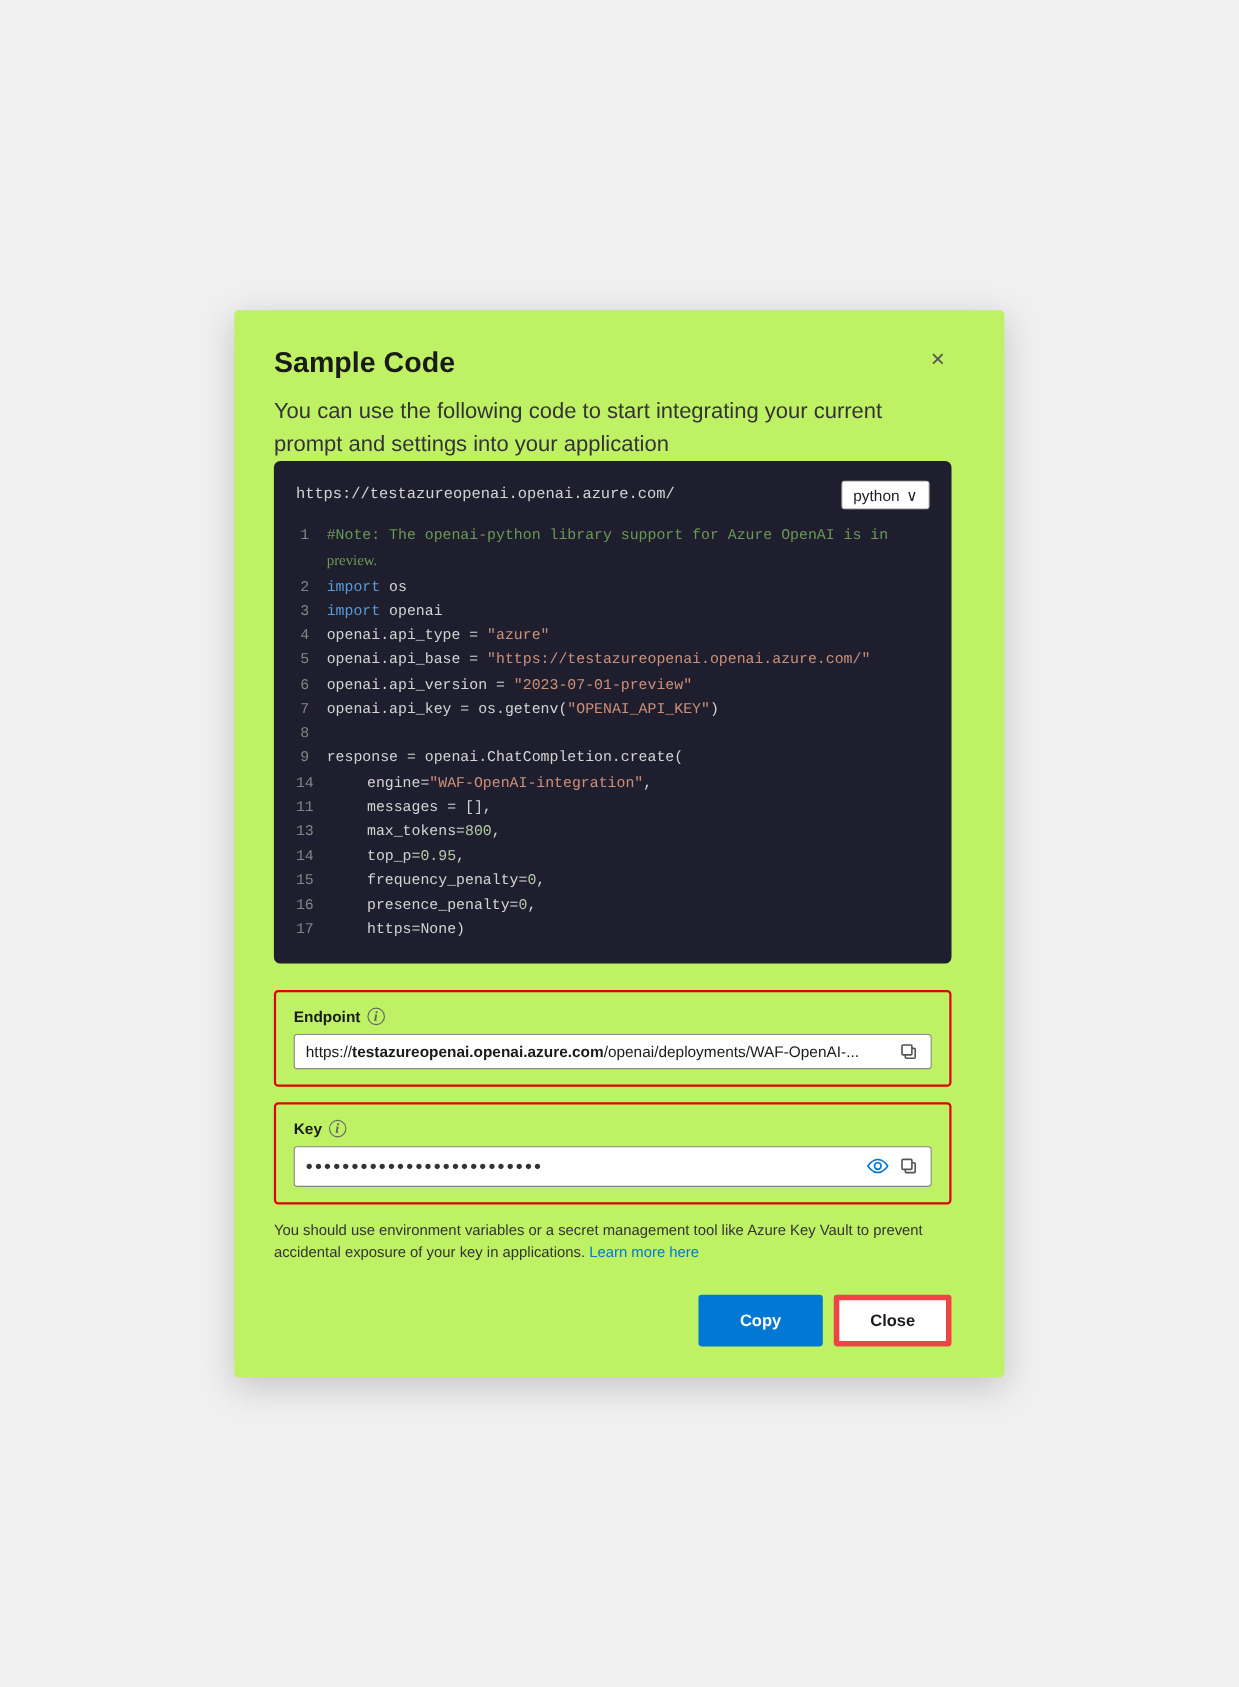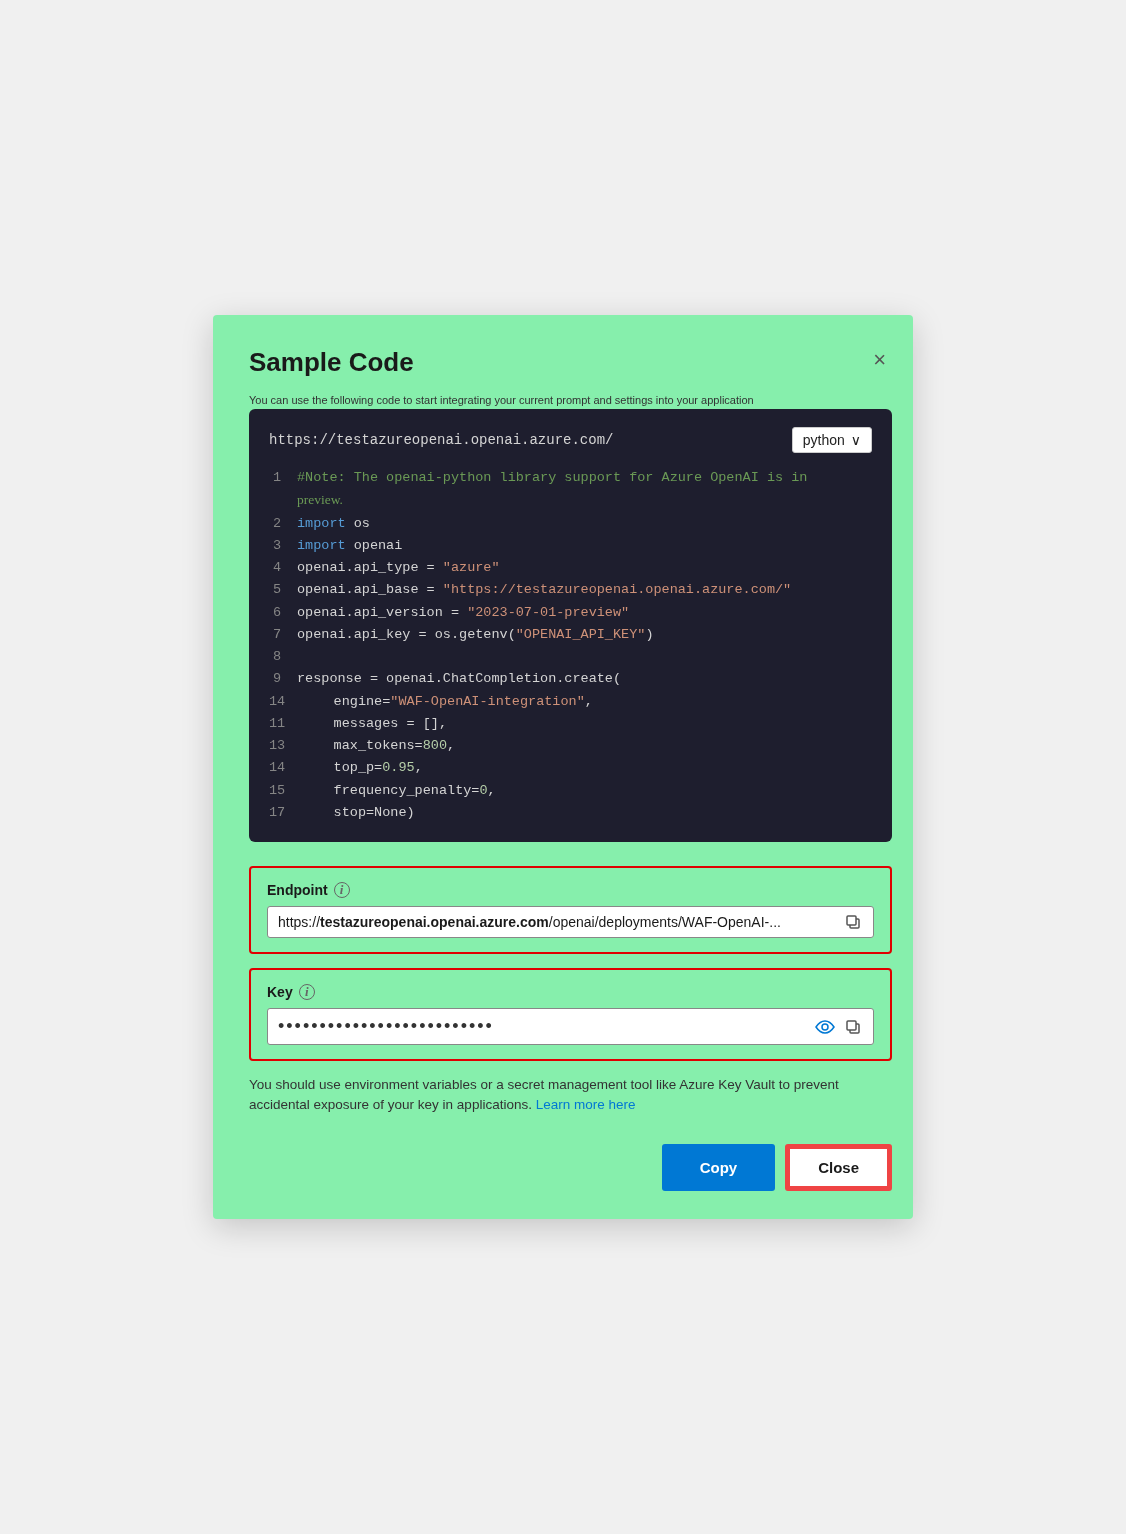--- a/index.html
+++ b/index.html
@@ -5,26 +5,26 @@
     * { box-sizing: border-box; margin: 0; padding: 0; }
     body {
       font-family: -apple-system, BlinkMacSystemFont, 'Segoe UI', sans-serif;
       background: #f0f0f0;
       display: flex;
       justify-content: center;
       align-items: center;
       min-height: 100vh;
     }
     .dialog {
-      background: #86efac;
+      background: #bef264;
       border-radius: 4px;
       box-shadow: 0 8px 32px rgba(0,0,0,0.18);
       width: 700px;
       max-width: 96vw;
-      padding: 32px 21px 28px 36px;
+      padding: 32px 48px 28px 36px;
       position: relative;
     }
     .dialog-header {
       display: flex;
       align-items: flex-start;
       justify-content: space-between;
       margin-bottom: 14px;
     }
     .dialog-title {
       font-size: 26px;
@@ -36,21 +36,21 @@
       background: none;
       border: none;
       cursor: pointer;
       font-size: 22px;
       color: #555;
       line-height: 1;
       padding: 2px 6px;
       border-radius: 3px;
     }
     .dialog-desc {
-      font-size: 11px;
+      font-size: 20px;
       color: #333;
       line-height: 1.5;
     }
     .code-block {
       background: #1e1e2e;
       border-radius: 6px;
       padding: 18px 20px 18px 20px;
       margin-bottom: 24px;
     }
     .code-block-header {
@@ -286,22 +286,26 @@
         </div>
         <div class="code-line">
           <span class="line-num">14</span>
           <span class="line-code"><span style="color: rgb(212, 212, 212);">    top_p=</span><span style="color: rgb(181, 206, 168);">0.95</span><span style="color: rgb(212, 212, 212);">,</span></span>
         </div>
         <div class="code-line">
           <span class="line-num">15</span>
           <span class="line-code"><span style="color: rgb(212, 212, 212);">    frequency_penalty=</span><span style="color: rgb(181, 206, 168);">0</span><span style="color: rgb(212, 212, 212);">,</span></span>
         </div>
         <div class="code-line">
+          <span class="line-num">16</span>
+          <span class="line-code"><span style="color: rgb(212, 212, 212);">    presence_penalty=</span><span style="color: rgb(181, 206, 168);">0</span><span style="color: rgb(212, 212, 212);">,</span></span>
+        </div>
+        <div class="code-line">
           <span class="line-num">17</span>
-          <span class="line-code"><span style="color: rgb(212, 212, 212);">    stop=None)</span></span>
+          <span class="line-code"><span style="color: rgb(212, 212, 212);">    https=None)</span></span>
         </div>
       </div>
   </div>
 
   <div class="field-section">
     <div class="field-label-row">
       <span class="field-label">Endpoint</span>
       <span class="info-icon">i</span>
     </div>
     <div class="field-input-row">

